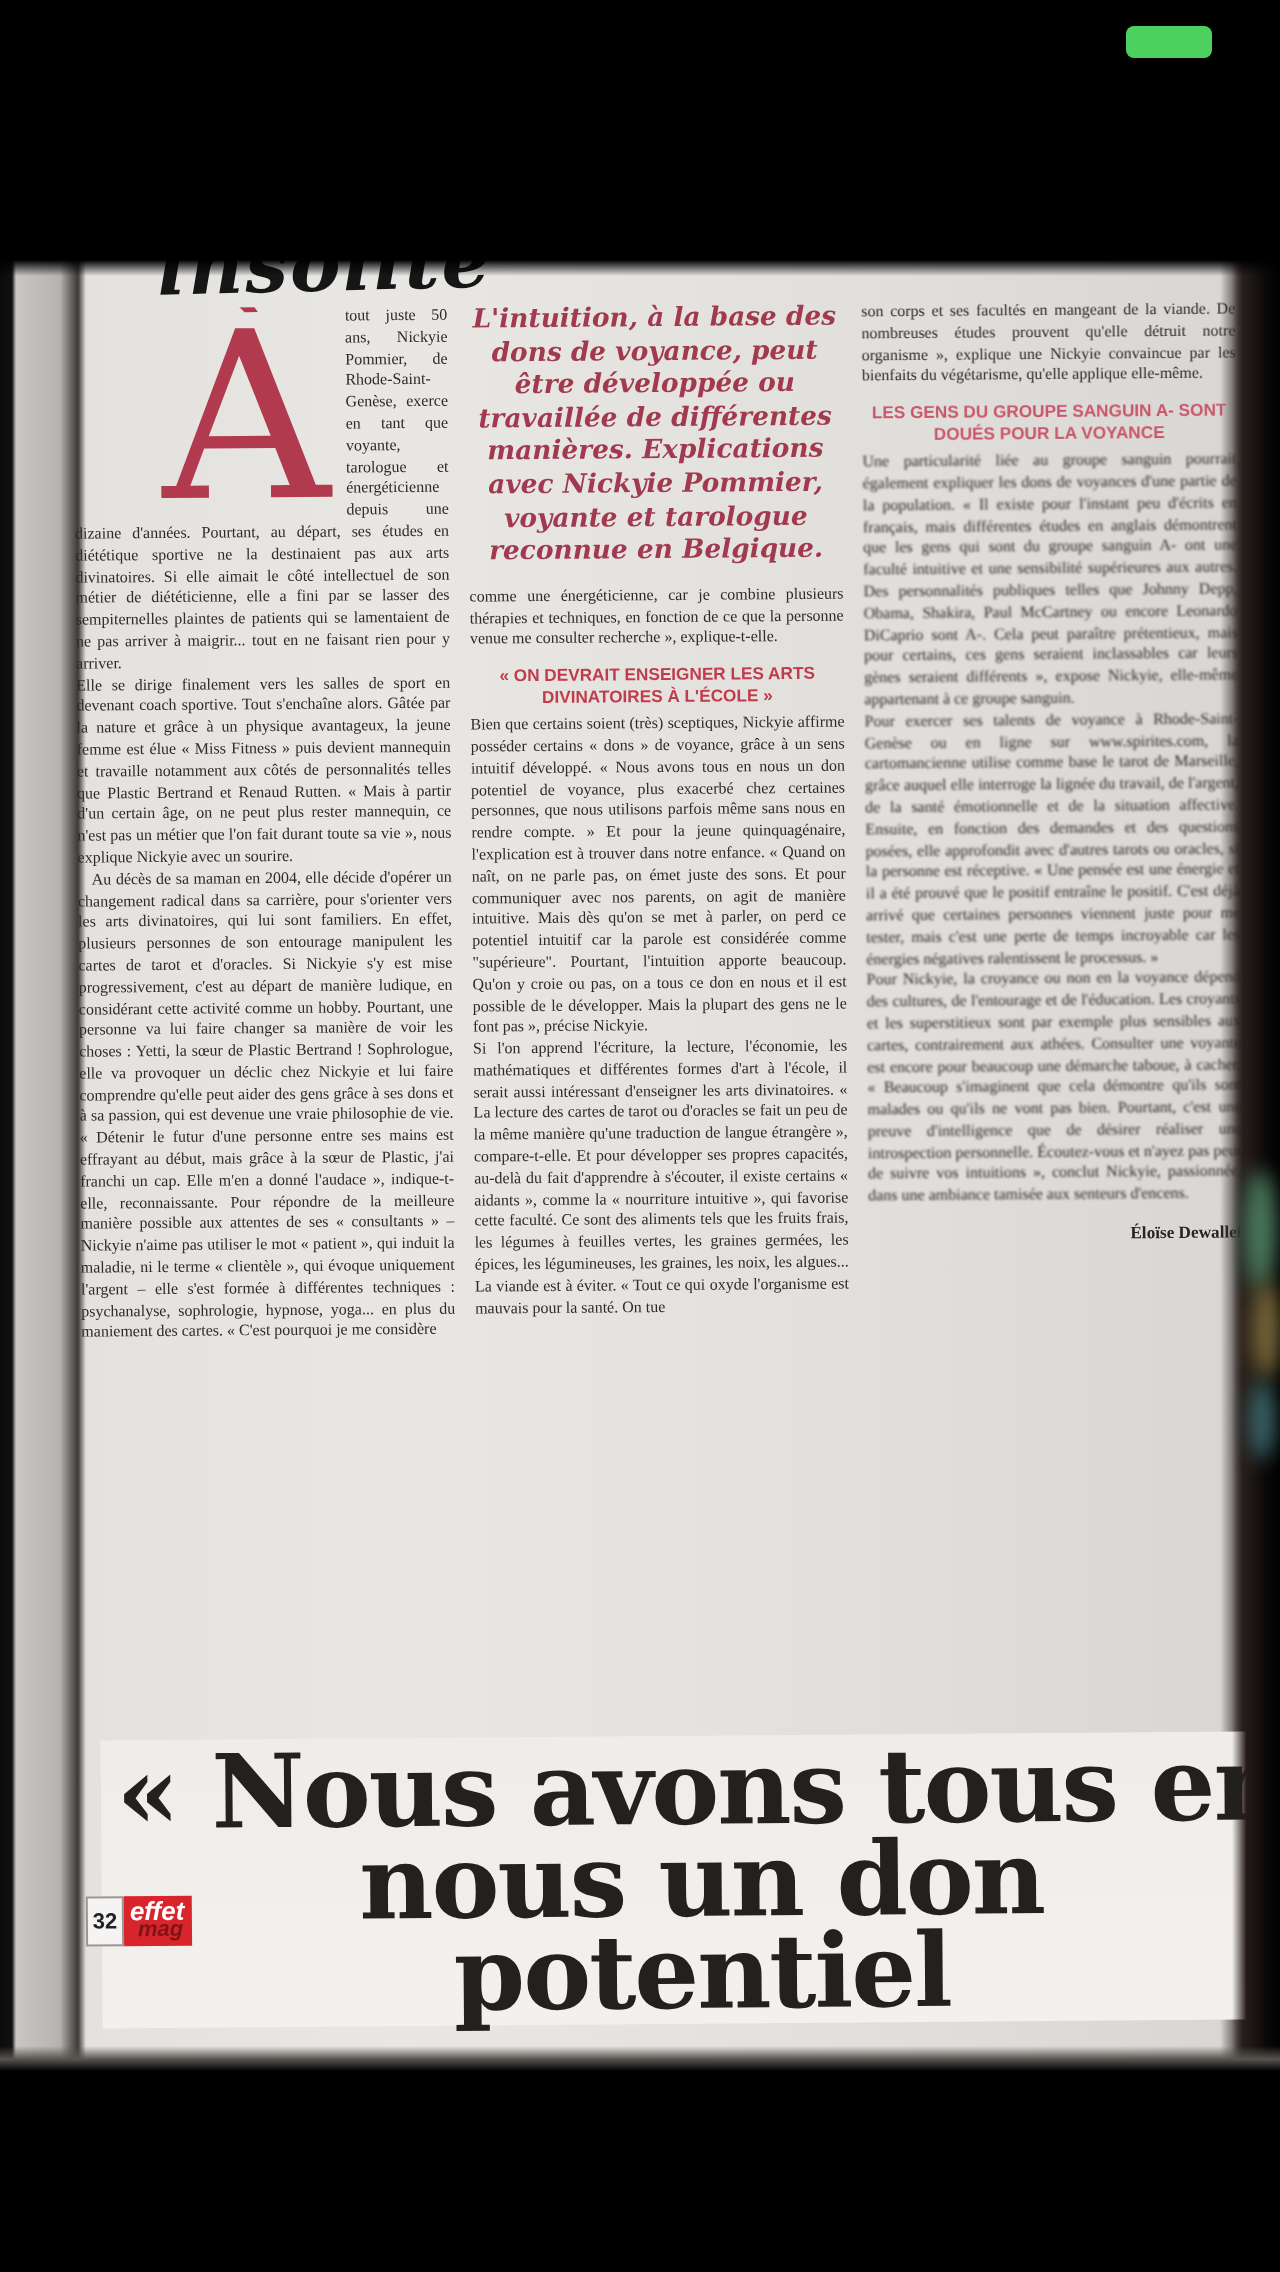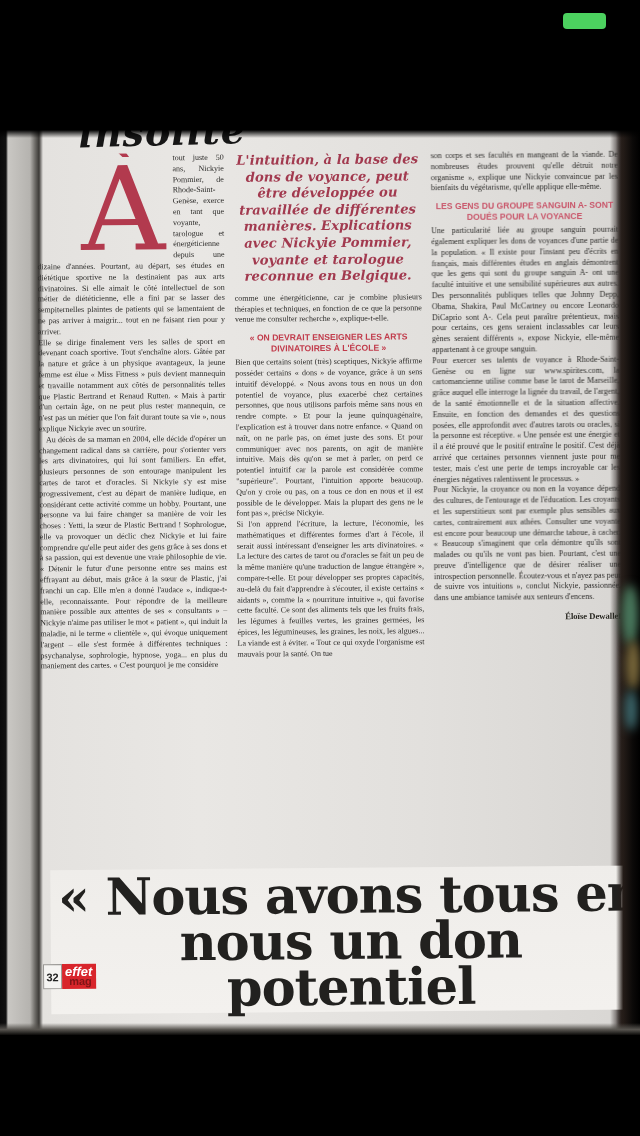--- a/index.html
+++ b/index.html
@@ -43,29 +43,29 @@
   .subhead.s3{color:#c9566a;}
   .soft{filter:blur(0.5px);}
   .soft-light{filter:blur(0.25px);}
   .author{font-weight:bold;text-align:right;font-size:8.6px;margin-top:8px;color:#26251f;}
   
   .headline{position:absolute;left:8px;top:738px;width:600px;z-index:2;
             font-family:"DejaVu Serif",serif;font-weight:bold;font-size:51px;line-height:46px;
             color:#22211f;text-align:center;letter-spacing:-1px;
             background:linear-gradient(#efedea,#f3f1ee);padding:4px 0 2px 0;}
   
-  .mag-logo{position:absolute;left:0px;top:816px;display:flex;z-index:3;height:25px;margin-top:16px;}
+  .mag-logo{position:absolute;left:0px;top:816px;display:flex;z-index:3;height:25px;}
   .page-number-box{background:#f5f4f2;border:1px solid #9a9895;color:#222;font-family:"Liberation Sans",sans-serif;
                    font-weight:bold;font-size:11px;display:flex;align-items:center;justify-content:center;
                    width:17px;height:23px;}
   .logo-red-box{background:#d8252b;width:34px;height:25px;position:relative;overflow:hidden;}
   .logo-soir{position:absolute;left:3px;top:0px;color:#fff;font-family:"Liberation Sans",sans-serif;
              font-weight:bold;font-style:italic;font-size:13px;}
   .logo-mag{position:absolute;left:7px;top:11px;color:#7e1417;font-family:"Liberation Sans",sans-serif;
-            font-weight:bold;font-size:11px;text-align:right;}
+            font-weight:bold;font-style:italic;font-size:11px;text-align:right;}
 </style>
 </head>
 <body>
 
 <div class="screen">
   <div class="battery-pill"></div>
 
   <div class="photo">
     <div class="page">
 

